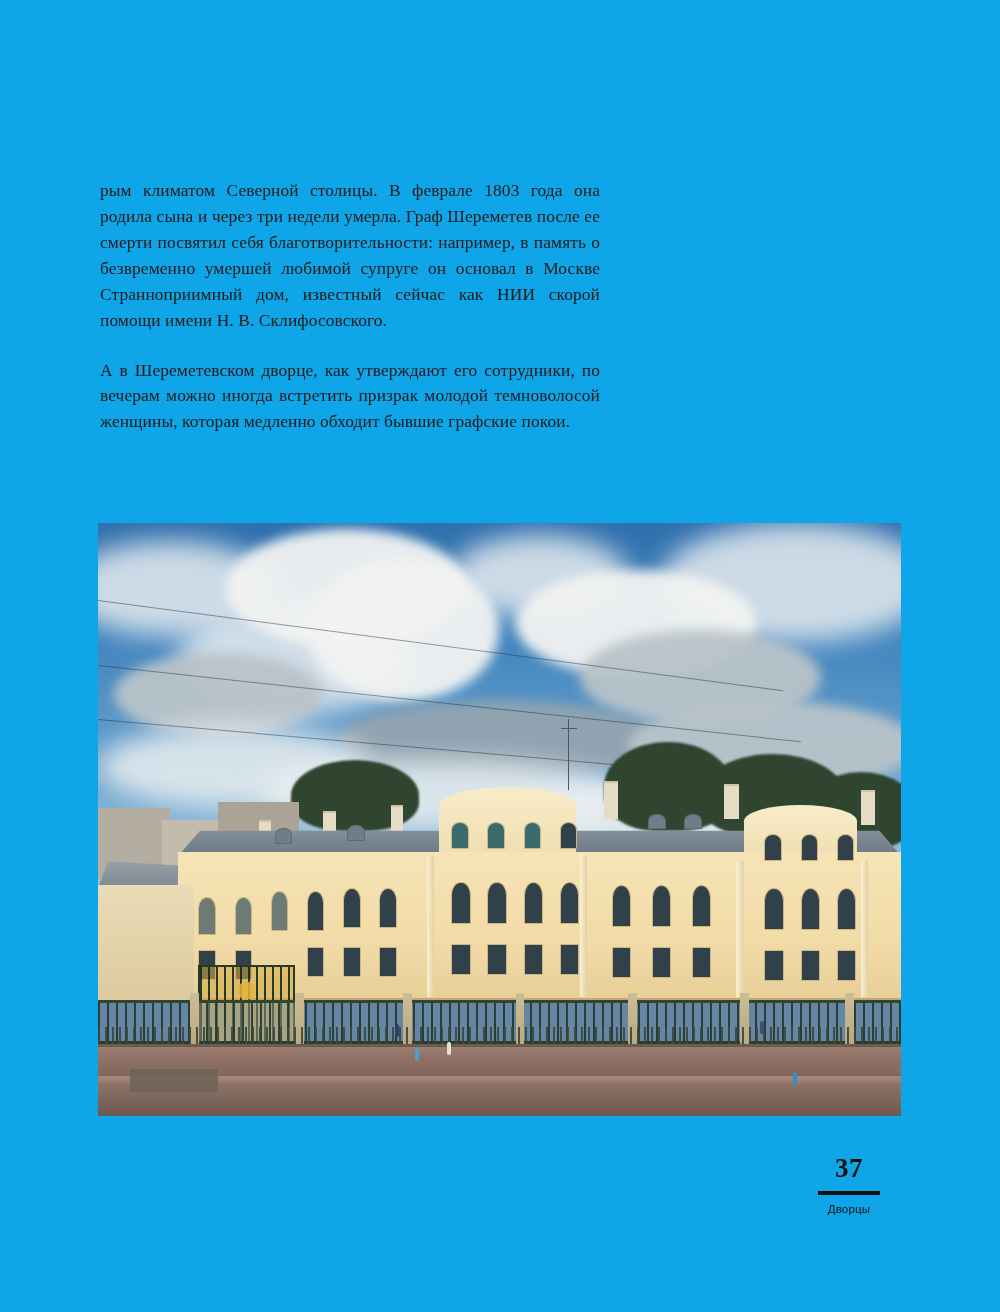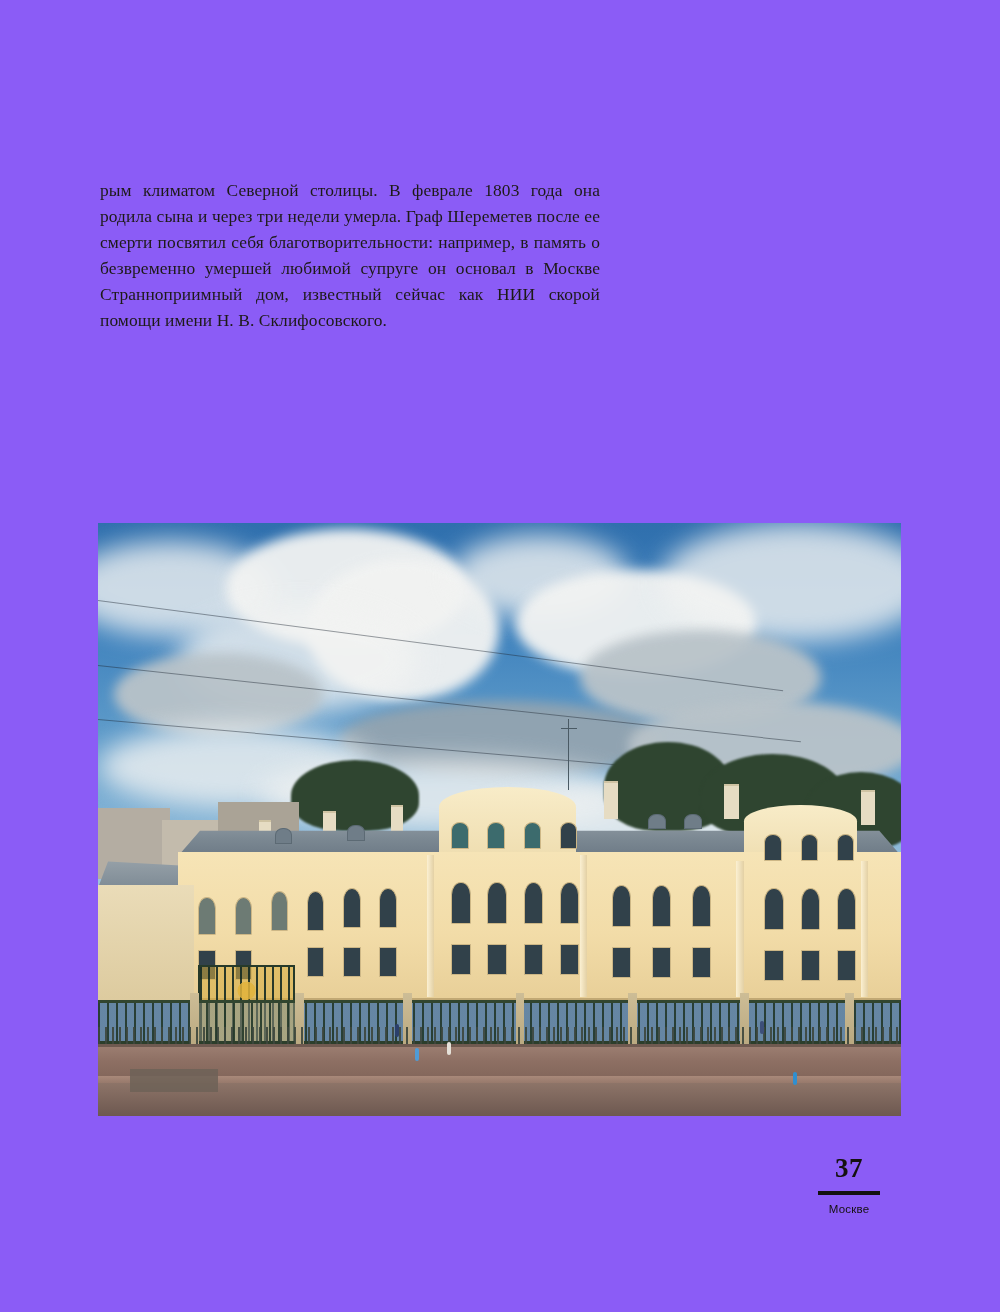--- a/index.html
+++ b/index.html
@@ -10,21 +10,21 @@
     width: 1000px;
     height: 1312px;
     background: #fdf8ef;
     font-family: "Liberation Serif", serif;
     overflow: hidden;
     position: relative;
   }
   .page {
     position: absolute;
     inset: 0;
-    background: #8b5cf6;
+    background: #0ea5e9;
   }
   .text-block {
     position: absolute;
     left: 100px;
     top: 178px;
     width: 500px;
   }
   .para {
     margin: 0 0 24px 0;
     font-size: 17.4px;
@@ -245,20 +245,21 @@
     letter-spacing: .2px;
   }
 </style>
 </head>
 <body>
 
 <div class="page">
 
   <div class="text-block">
     <p class="para">рым климатом Северной столицы. В феврале 1803 года она родила сына и через три недели умерла. Граф Шереметев после ее смерти посвятил себя благотворительности: например, в память о безвременно умершей любимой супруге он основал в Москве Странноприимный дом, известный сейчас как НИИ скорой помощи имени Н. В. Склифосовского.</p>
+    <p class="para">А в Шереметевском дворце, как утверждают его сотрудники, по вечерам можно иногда встретить призрак молодой темноволосой женщины, которая медленно обходит бывшие графские покои.</p>
   </div>
 
   <figure class="photo" style="margin:0;">
     <div class="photo-inner">
 
       <div class="sky"></div>
 
       <div class="cloud soft" style="left:-4%;top:3%;width:26%;height:16%;"></div>
       <div class="cloud" style="left:16%;top:1%;width:30%;height:20%;"></div>
       <div class="cloud" style="left:26%;top:6%;width:24%;height:24%;"></div>
@@ -379,16 +380,16 @@
       <div class="person" style="left:86.5%;top:92.5%;background:#2f8fd0;"></div>
 
       <div style="position:absolute;left:4%;top:92%;width:11%;height:4%;background:#6d6157;opacity:.85;"></div>
 
     </div>
   </figure>
 
   <div class="footer">
     <div class="folio">37</div>
     <div class="folio-rule"></div>
-    <div class="folio-label">Москве</div>
+    <div class="folio-label">Дворцы</div>
   </div>
 
 </div>
 
 </body></html>

